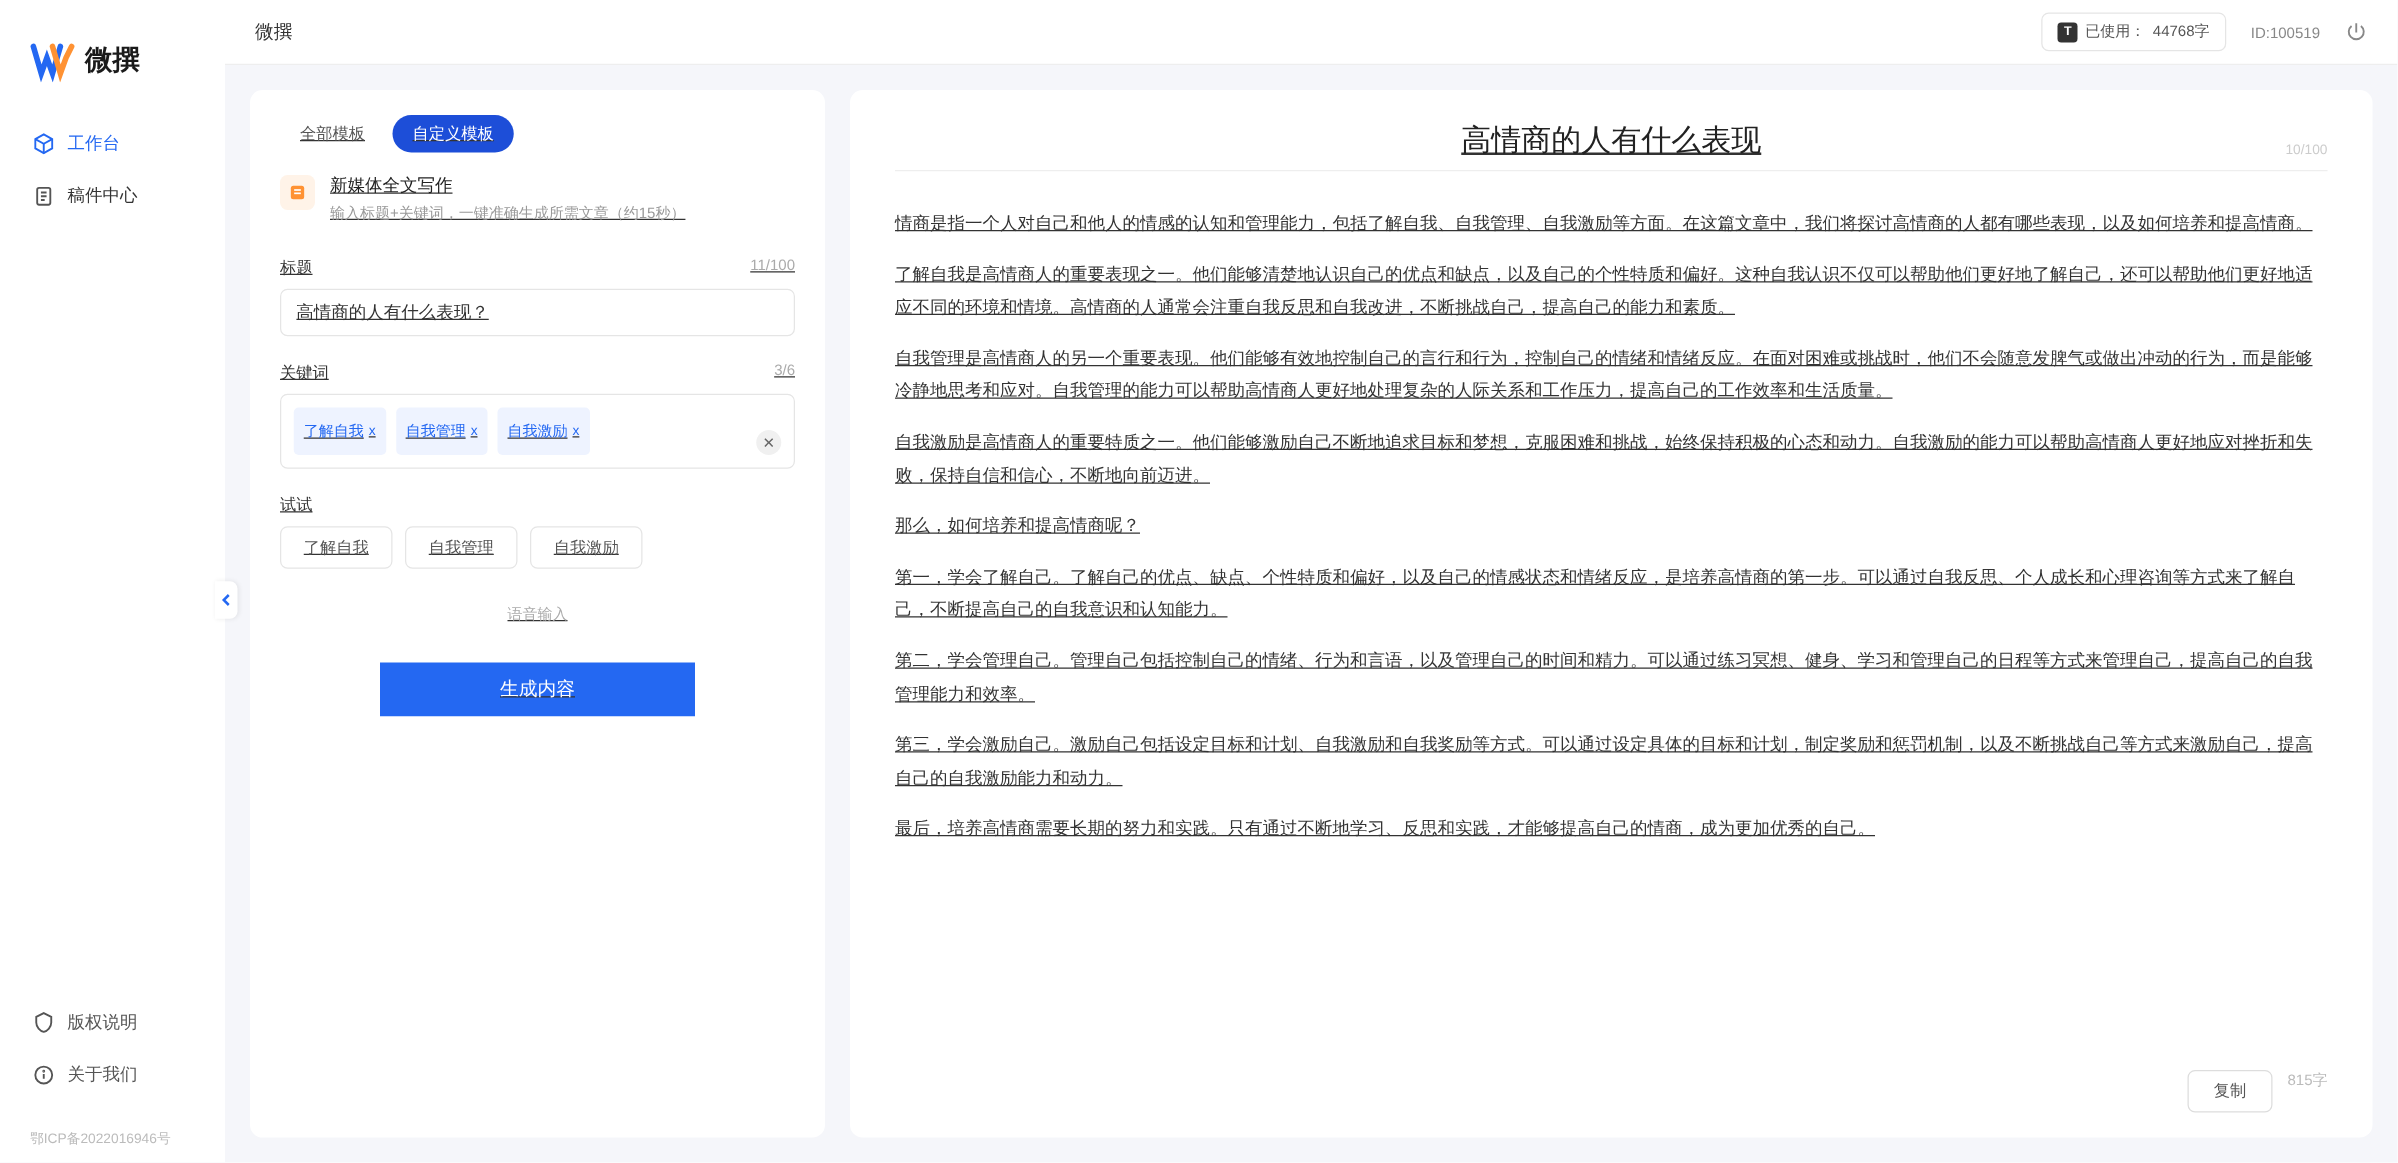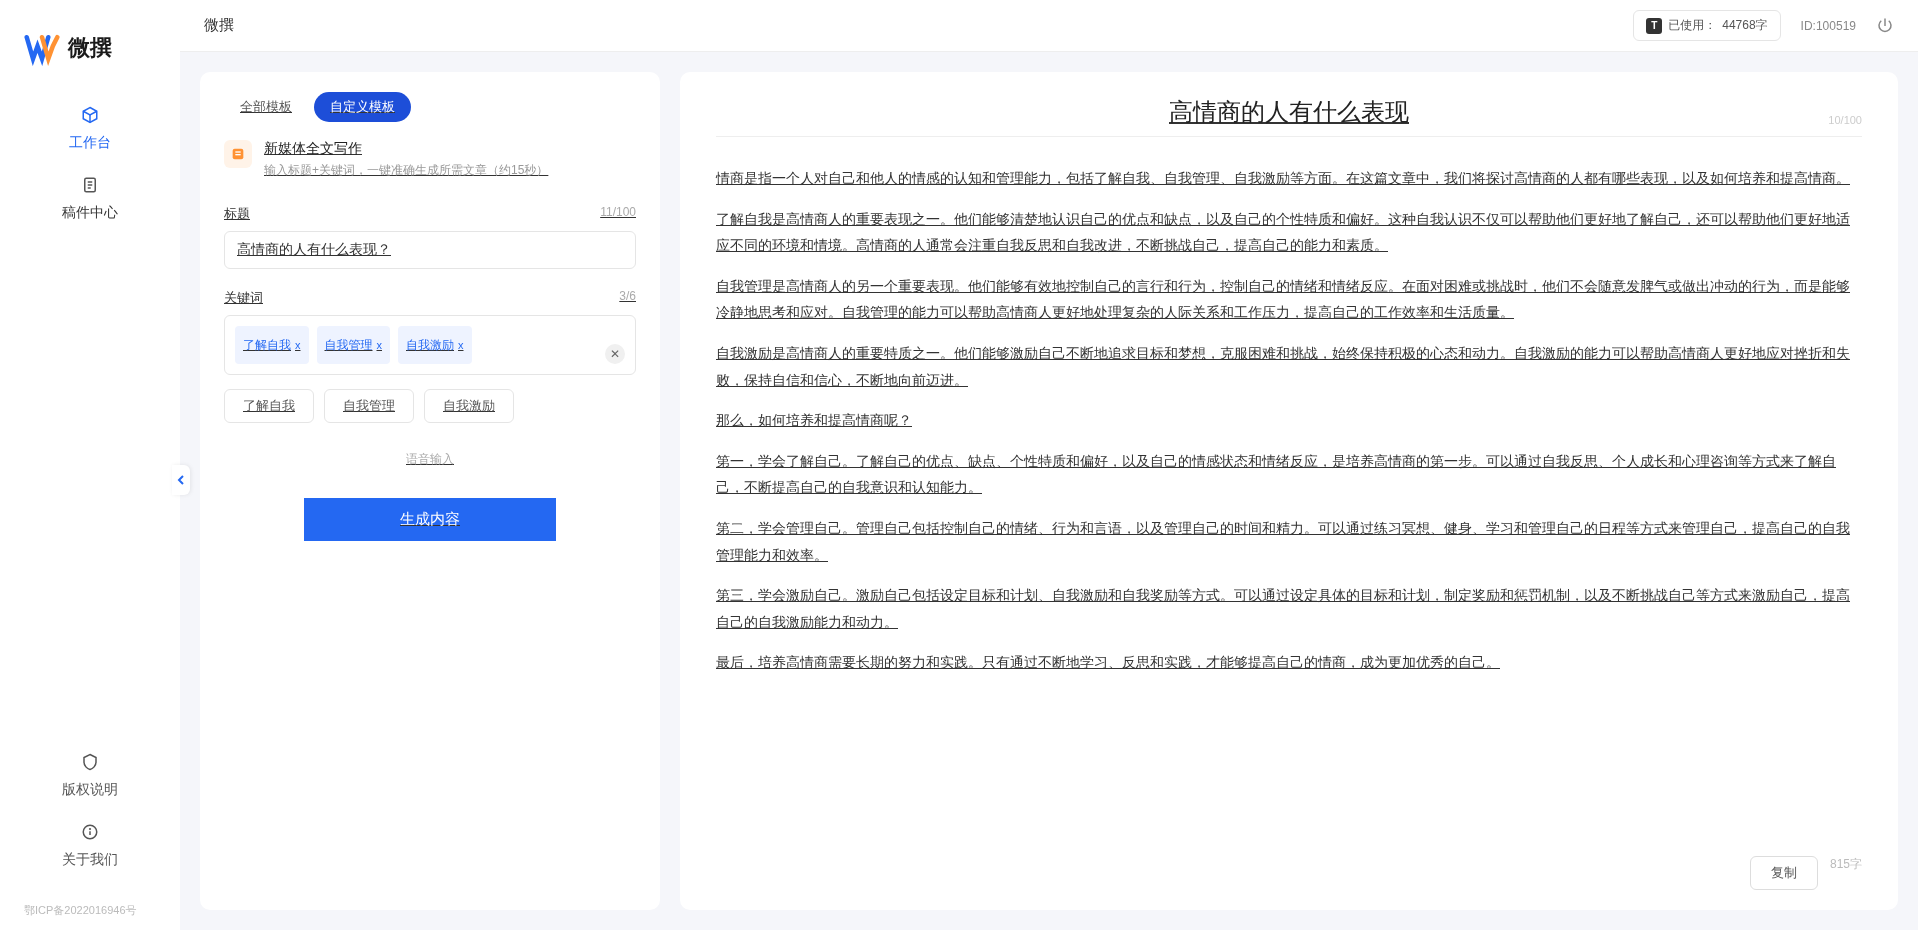--- a/index.html
+++ b/index.html
@@ -40,21 +40,20 @@
     .nav-item {
       display: flex;
       align-items: center;
       gap: 10px;
       padding: 10px 14px;
       border-radius: 6px;
       cursor: pointer;
       margin-bottom: 4px;
       font-size: 14px;
       color: #333;
-      flex-direction: column;
     }
     .nav-item.active { color: #2468F2; }
     .nav-item .icon { width: 18px; height: 18px; display: flex; align-items: center; justify-content: center; }
     
     .sidebar-bottom {
       margin-top: auto;
       padding: 12px;
     }
     .sidebar-bottom .nav-item { color: #555; }
     .icp {
@@ -408,20 +407,23 @@
               <span>自我管理</span> 
               <span class="x">x</span>
             </span>
           <span class="tag">
               <span>自我激励</span> 
               <span class="x">x</span>
             </span>
           <span class="tag-clear">✕</span>
         </div>
 
+        <div class="field-label">
+            <span>试试</span>
+          </div>
         <div class="suggest-row">
           <button class="suggest-btn">了解自我</button>
           <button class="suggest-btn">自我管理</button>
           <button class="suggest-btn">自我激励</button>
         </div>
 
         <div class="voice-row">
           <span>语音输入</span>
         </div>
 

